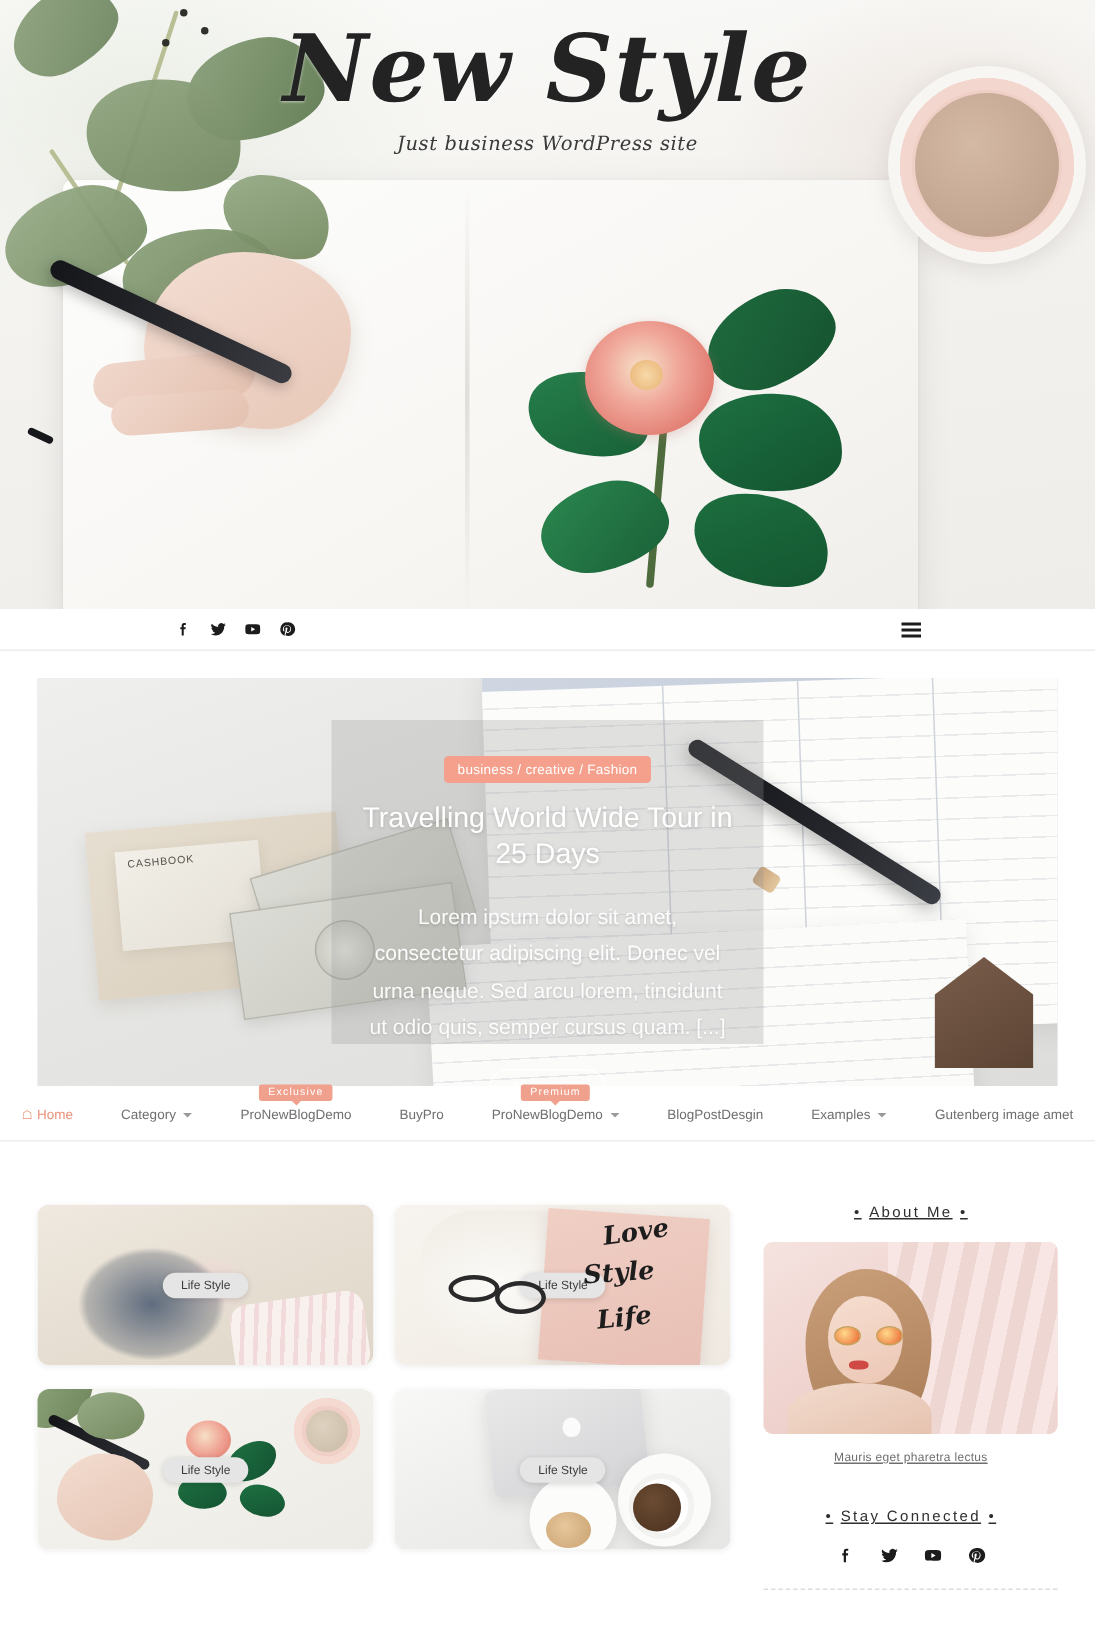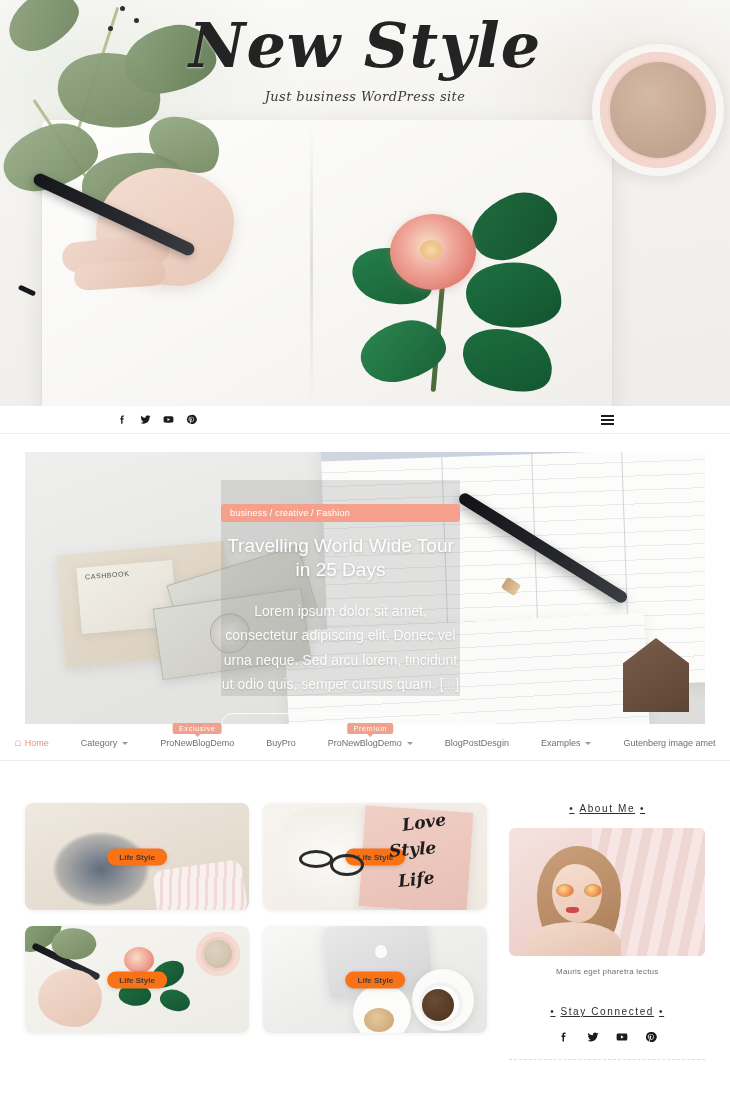--- a/index.html
+++ b/index.html
@@ -262,24 +262,24 @@
   .woodhouse {
     position: absolute; right: 16px; bottom: 12px;
     width: 66px; height: 74px;
     background: linear-gradient(150deg,#7a5d4b,#5c4434);
     clip-path: polygon(50% 0%, 100% 34%, 100% 100%, 0% 100%, 0% 34%);
     box-shadow: 0 4px 12px rgba(0,0,0,0.22);
   }
   .slide-overlay {
     position: absolute;
     left: 196px; top: 28px;
-    width: 239px; height: 216px;
+    width: 288px; height: 216px;
     background: rgba(150,150,150,0.28);
     display: flex; flex-direction: column;
-    justify-content: flex-start;
+    align-items: center; justify-content: flex-start;
     padding-top: 24px;
   }
   .slide-cat {
     display: inline-block;
     background: #f5a08c;
     color: #ffffff;
     font-size: 9px;
     letter-spacing: .2px;
     padding: 4px 9px;
     border-radius: 3px;
@@ -389,28 +389,27 @@
     border-radius: 8px;
     overflow: hidden;
     cursor: pointer;
     box-shadow: 0 1px 4px rgba(0,0,0,0.07);
   }
   .pc-img { position: absolute; inset: 0; }
   .pc-badge {
     position: absolute;
     left: 50%; top: 50%;
     transform: translate(-50%,-50%);
-    background: #f97316;
+    background: #e5e5e5;
     color: #3c3c3c;
     font-size: 8px;
     padding: 4px 12px;
     border-radius: 14px;
     box-shadow: 0 1px 4px rgba(0,0,0,0.14);
     white-space: nowrap;
-    font-weight: bold;
   }
   
   .img-baby {
     background:
       radial-gradient(ellipse 70px 54px at 34% 62%, #5f6c7e 0%, #47526152 62%, transparent 70%),
       radial-gradient(ellipse 40px 30px at 52% 50%, #f0d8d8 0%, transparent 70%),
       linear-gradient(160deg,#efe9e0 0%,#e8e0d4 42%,#ded6c8 100%);
   }
   .img-baby::after {
     content:""; position:absolute; left:58%; top:58%;
@@ -594,20 +593,21 @@
     width: 96px; height: 42px;
     background: linear-gradient(160deg,#f2dbcd,#e5c0ad);
     border-radius: 50% 50% 0 0;
   }
   .about-caption {
     margin-top: 11px;
     text-align: center;
     font-size: 8px;
     color: #6f6f6f;
     letter-spacing: .2px;
+    text-decoration: underline;
   }
   .widget-social {
     display: flex;
     justify-content: center;
     gap: 17px;
     margin-top: 2px;
   }
   .widget-social .soc svg { width: 12px; height: 12px; }
   .dashed-rule {
     border-top: 1px dashed #dcdcdc;

